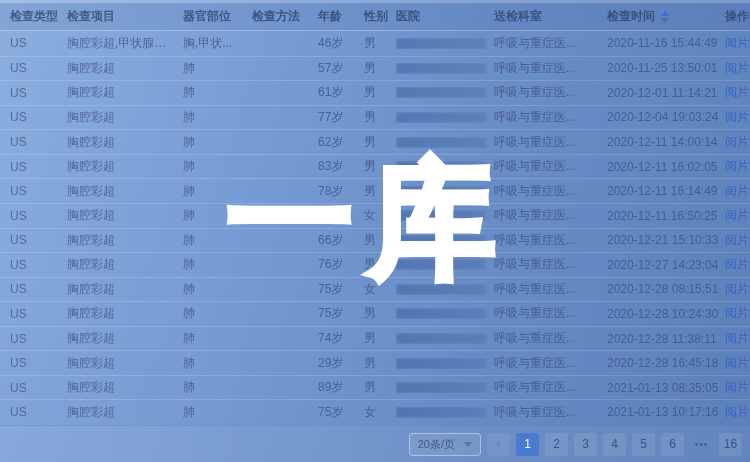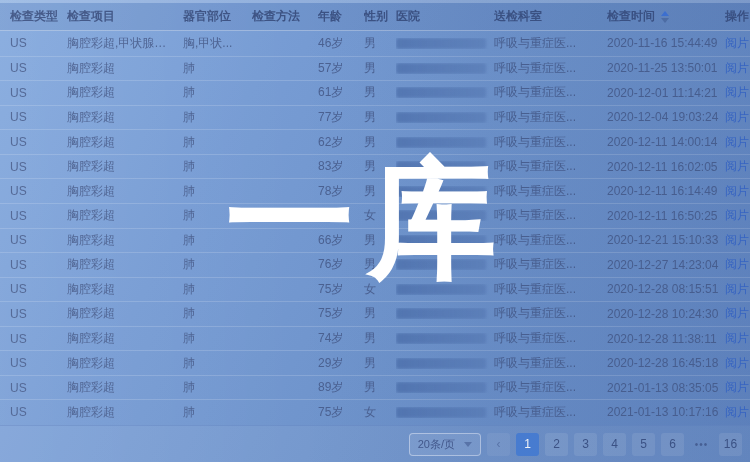--- a/index.html
+++ b/index.html
@@ -37,21 +37,21 @@
   .td { white-space:nowrap; overflow:hidden; text-overflow:ellipsis; padding-right:6px; }
   .blurbar {
     width:90px; height:11px; border-radius:2px;
     background: linear-gradient(90deg, rgba(62,96,158,0.55), rgba(78,112,172,0.42));
     filter: blur(1.6px);
   }
   .oplink { color:#3968ca; cursor:pointer; }
 
   .watermark {
     position:absolute; left:226px; top:156px; z-index:4;
-    font-size:128px; line-height:1; font-weight:400; letter-spacing:14px;
+    font-size:128px; line-height:1; font-weight:700; letter-spacing:14px;
     color:#ffffff; -webkit-text-stroke:5px #ffffff; white-space:nowrap;
     pointer-events:none;
   }
 
   .footer {
     position:absolute; left:0; bottom:0; width:750px; height:37px; z-index:2;
     border-top:1px solid rgba(100,135,195,0.55);
     background: rgba(255,255,255,0.05);
   }
   .pager { position:absolute; right:8px; top:7px; display:flex; align-items:center; gap:6px; }

